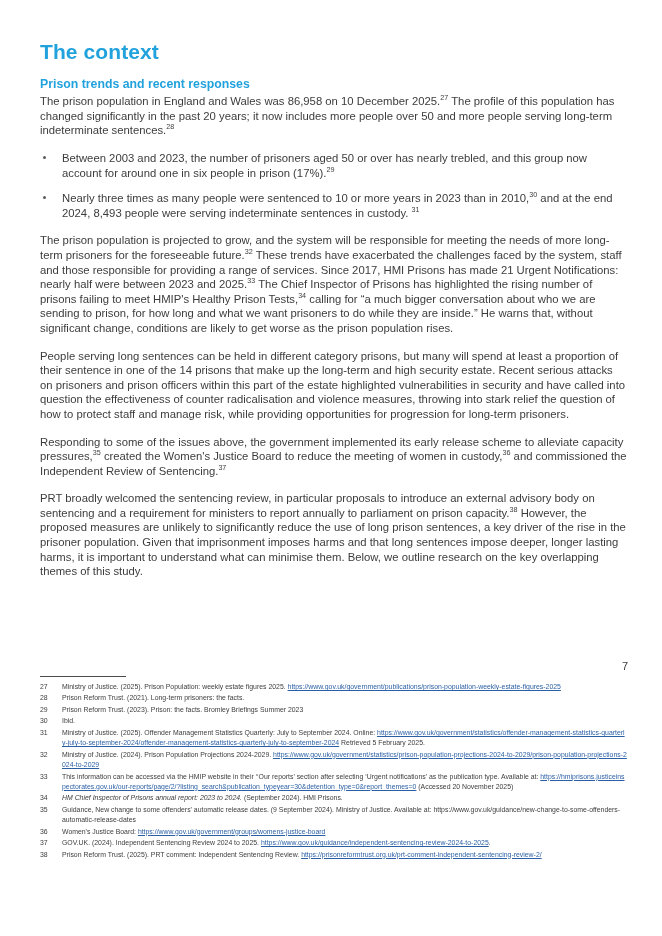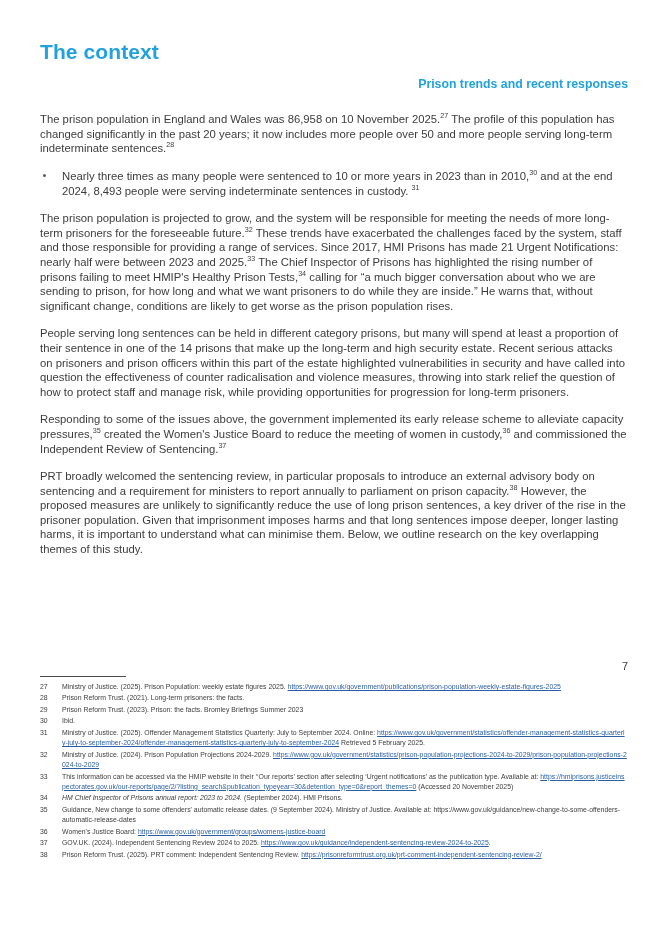--- a/index.html
+++ b/index.html
@@ -35,23 +35,22 @@
     font-weight: bold;
     color: #22a2dd;
     margin: 0 0 14px 0;
     letter-spacing: 0.1px;
     line-height: 1.1;
   }
   h2.section-subtitle {
     font-size: 12.3px;
     font-weight: bold;
     color: #22a2dd;
-    margin: 0 0 21px 0;
+    margin: 0 0 3px 0;
     line-height: 1.15;
-    text-align: right;
   }
 
   p.body-para {
     font-size: 11.3px;
     line-height: 14.6px;
     margin: 0 0 13px 0;
     color: #3c3c3c;
     text-align: left;
   }
   p.body-para:last-child { margin-bottom: 12px; }
@@ -138,23 +137,24 @@
 <body>
 
 <div class="page">
 
   <div class="content">
 
     <h1 class="page-title">The context</h1>
 
     <h2 class="section-subtitle">Prison trends and recent responses</h2>
 
-    <p class="body-para"><span>The prison population in England and Wales was 86,958 on 10 November 2025.</span><sup class="fn">27</sup><span>  The profile of this population has changed significantly in the past 20 years; it now includes more people over 50 and more people serving long-term indeterminate sentences.</span><sup class="fn">28</sup></p>
+    <p class="body-para"><span>The prison population in England and Wales was 86,958 on 10 December 2025.</span><sup class="fn">27</sup><span>  The profile of this population has changed significantly in the past 20 years; it now includes more people over 50 and more people serving long-term indeterminate sentences.</span><sup class="fn">28</sup></p>
 
     <ul class="bullets">
+      <li><span class="bullet-dot"></span><span>Between 2003 and 2023, the number of prisoners aged 50 or over has nearly trebled, and this group now account for around one in six people in prison (17%).</span><sup class="fn">29</sup></li>
       <li><span class="bullet-dot"></span><span>Nearly three times as many people were sentenced to 10 or more years in 2023 than in 2010,</span><sup class="fn">30</sup><span>  and at the end 2024, 8,493 people were serving indeterminate sentences in custody. </span><sup class="fn">31</sup></li>
     </ul>
 
     <p class="body-para"><span>The prison population is projected to grow, and the system will be responsible for meeting the needs of more long-term prisoners for the foreseeable future.</span><sup class="fn">32</sup><span> These trends have exacerbated the challenges faced by the system, staff and those responsible for providing a range of services. Since 2017, HMI Prisons has made 21 Urgent Notifications: nearly half were between 2023 and 2025.</span><sup class="fn">33</sup><span> The Chief Inspector of Prisons has highlighted the rising number of prisons failing to meet HMIP's Healthy Prison Tests,</span><sup class="fn">34</sup><span> calling for “a much bigger conversation about who we are sending to prison, for how long and what we want prisoners to do while they are inside.” He warns that, without significant change, conditions are likely to get worse as the prison population rises.</span></p>
 
     <p class="body-para"><span>People serving long sentences can be held in different category prisons, but many will spend at least a proportion of their sentence in one of the 14 prisons that make up the long-term and high security estate. Recent serious attacks on prisoners and prison officers within this part of the estate highlighted vulnerabilities in security and have called into question the effectiveness of counter radicalisation and violence measures, throwing into stark relief the question of how to protect staff and manage risk, while providing opportunities for progression for long-term prisoners.</span></p>
 
     <p class="body-para"><span>Responding to some of the issues above, the government implemented its early release scheme to alleviate capacity pressures,</span><sup class="fn">35</sup><span> created the Women's Justice Board to reduce the meeting of women in custody,</span><sup class="fn">36</sup><span>  and commissioned the Independent Review of Sentencing.</span><sup class="fn">37</sup></p>
 
     <p class="body-para"><span>PRT broadly welcomed the sentencing review, in particular proposals to introduce an external advisory body on sentencing and a requirement for ministers to report annually to parliament on prison capacity.</span><sup class="fn">38</sup><span> However, the proposed measures are unlikely to significantly reduce the use of long prison sentences, a key driver of the rise in the prisoner population. Given that imprisonment imposes harms and that long sentences impose deeper, longer lasting harms, it is important to understand what can minimise them. Below, we outline research on the key overlapping themes of this study.</span></p>

